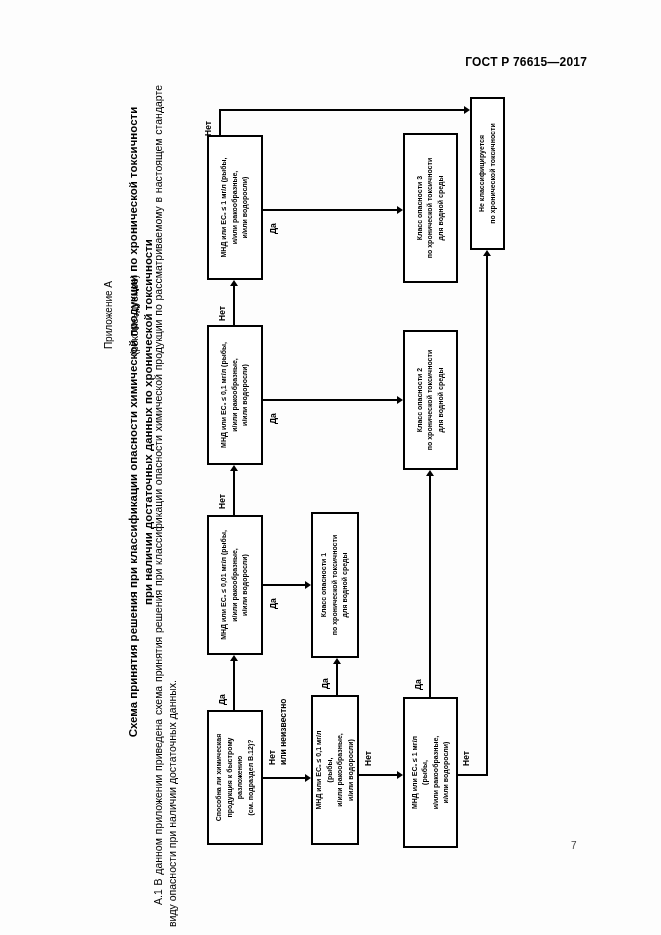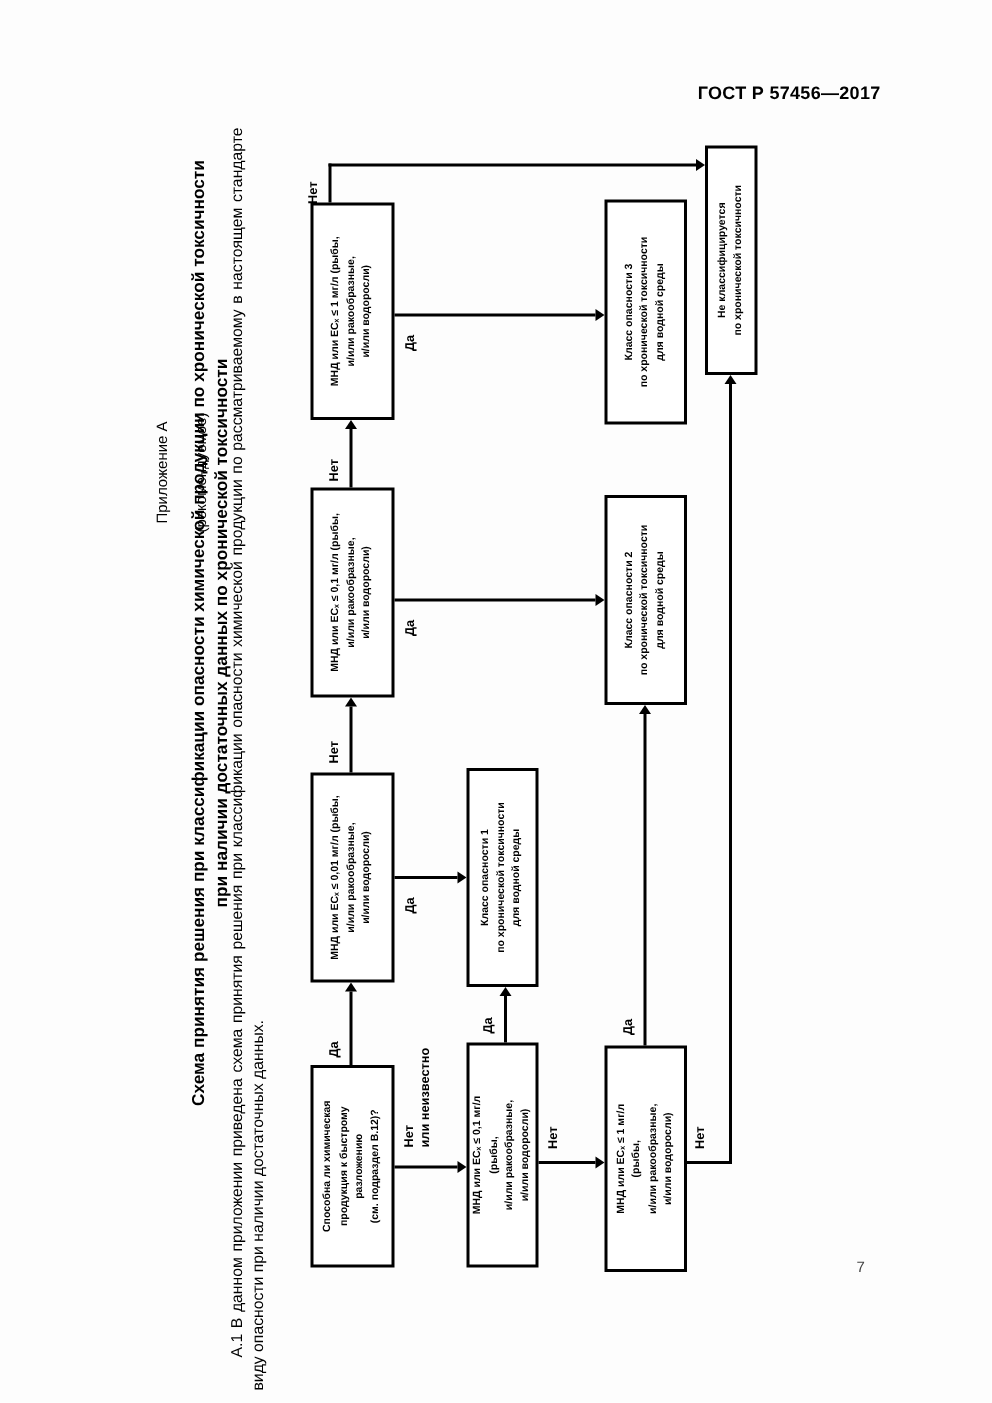--- a/index.html
+++ b/index.html
@@ -23,21 +23,21 @@
   .ln{background:#000;}
   .lbl{font-size:8.5px;font-weight:bold;line-height:10.5px;white-space:pre-line;}
   .arr-r{width:0;height:0;border-top:4px solid transparent;border-bottom:4px solid transparent;border-left:6px solid #000;}
   .arr-d{width:0;height:0;border-left:4px solid transparent;border-right:4px solid transparent;border-top:6px solid #000;}
 </style>
 </head>
 <body>
 
 <div class="page">
 
-  <div class="hdr">ГОСТ Р 57456—2017</div>
+  <div class="hdr">ГОСТ Р 76615—2017</div>
 
   <div class="rot">
 
     <div class="abs appendix center prewrap">
       <div>Приложение А</div>
       <div>(рекомендуемое)</div>
     </div>
 
     <div class="abs sect-title center prewrap">Схема принятия решения при классификации опасности химической продукции по хронической токсичности
 при наличии достаточных данных по хронической токсичности</div>

